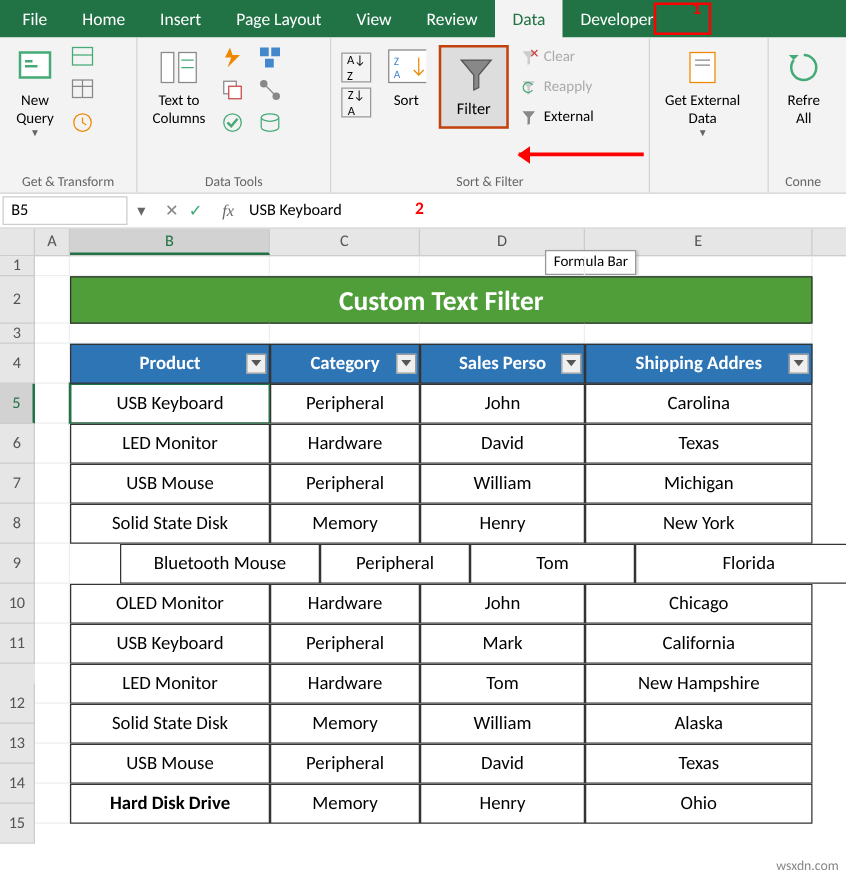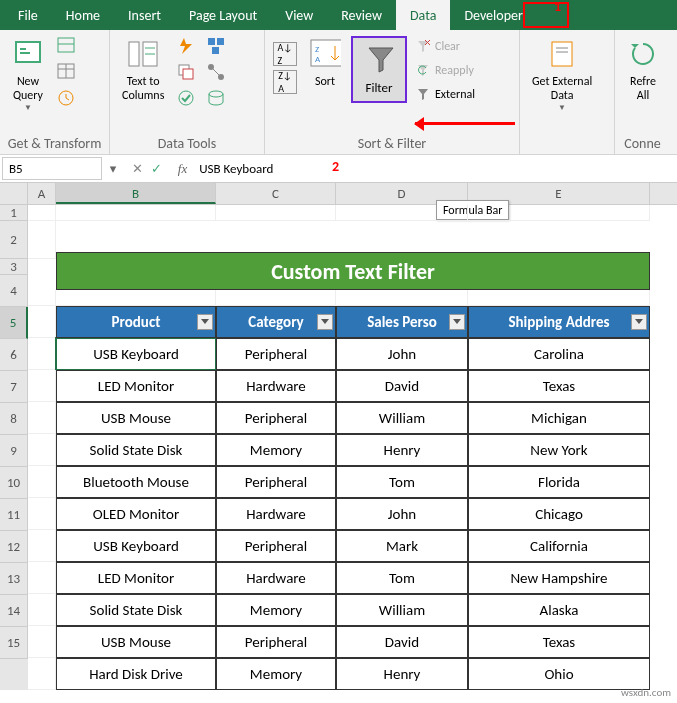--- a/index.html
+++ b/index.html
@@ -9,28 +9,28 @@
     .ribbon-tabs { background: #217346; display: flex; align-items: center; height: 30px; padding: 0 4px; }
     .tab { color: #fff; padding: 16px 14px; height: 100%; display: flex; align-items: center; cursor: pointer; font-size: 14px; }
     .tab.active { background: #f3f3f3; color: #217346; }
     .callout1 { position: absolute; top: 2px; right: 108px; border: 2px solid red; width: 46px; height: 26px; pointer-events: none; }
     .num1 { position: absolute; top: -2px; right: 116px; color: red; font-weight: bold; font-size: 14px; }
     
     
     .ribbon-body { background: #f3f3f3; border-bottom: 1px solid #d4d4d4; display: flex; height: 125px; }
     .ribbon-group { border-right: 1px solid #d4d4d4; display: flex; flex-direction: column; padding: 4px 6px 0; }
     .group-content { flex: 1; display: flex; align-items: flex-start; gap: 4px; }
-    .group-label { text-align: center; font-size: 14px; color: #666; padding: 2px 0; }
+    .group-label { text-align: center; font-size: 11px; color: #666; padding: 2px 0; }
     .btn-large { display: flex; flex-direction: column; align-items: center; justify-content: flex-start; padding: 4px 6px; cursor: pointer; text-align: center; font-size: 12px; line-height: 1.2; }
     .icon-lg { width: 32px; height: 32px; margin-bottom: 4px; display: flex; align-items: center; justify-content: center; }
     .btn-small { display: block; width: 22px; height: 22px; margin: 2px; cursor: pointer; }
     .stack { display: flex; flex-direction: column; }
     
     .sort-asc, .sort-desc { width: 24px; height: 24px; border: 1px solid #999; margin: 2px; display: flex; align-items: center; justify-content: center; font-size: 10px; cursor: pointer; }
-    .filter-btn { display: flex; flex-direction: column; align-items: center; padding: 6px 10px; background: #ddd; cursor: pointer; border: 2px solid #6d28d9; }
+    .filter-btn { display: flex; flex-direction: column; align-items: center; padding: 6px 10px; background: #ddd; cursor: pointer; border: 2px solid #c2410c; }
     .clear-reapply { display: flex; flex-direction: column; padding: 4px 0 0 4px; font-size: 12px; gap: 8px; }
     .clear-reapply div { display: flex; align-items: center; gap: 4px; cursor: pointer; }
     .disabled { color: #aaa; }
     .arrow-red { position: absolute; left: 415px; top: 92px; width: 100px; height: 0; border-top: 3px solid red; pointer-events:none;}
     .arrow-red:before { content: ''; position: absolute; left: -8px; top: -8px; border: 7px solid transparent; border-right: 10px solid red; }
     .num2 { position: absolute; left: 332px; top: 128px; color: red; font-weight: bold; font-size: 14px; }
     
     
     .formula-row { display: flex; align-items: center; height: 28px; border-bottom: 1px solid #ccc; background: #fff; }
     .name-box { width: 100px; border: 1px solid #ccc; padding: 3px 6px; margin: 2px; font-size: 13px; }
@@ -303,36 +303,36 @@
       <div class="row-h" style="height: 38px;">2</div>
       <div class="row-h" style="height: 16px;">3</div>
       <div class="row-h" style="height: 32px;">4</div>
       <div class="row-h selected" style="height: 32px;">5</div>
       <div class="row-h" style="height: 32px;">6</div>
       <div class="row-h" style="height: 32px;">7</div>
       <div class="row-h" style="height: 32px;">8</div>
       <div class="row-h" style="height: 32px;">9</div>
       <div class="row-h" style="height: 32px;">10</div>
       <div class="row-h" style="height: 32px;">11</div>
-      <div class="row-h" style="height: 32px;">12</div>
+      <div class="row-h" style="height: 32px; margin-top: 16px;">12</div>
       <div class="row-h" style="height: 32px;">13</div>
       <div class="row-h" style="height: 32px;">14</div>
       <div class="row-h" style="height: 32px;">15</div>
     </div>
   <div class="cells" id="cells">
       <div class="cell-row">
         <div class="cell" style="width: 28px; height: 16px;"></div>
         <div class="cell" style="width: 160px; height: 16px;"></div>
         <div class="cell" style="width: 120px; height: 16px;"></div>
         <div class="cell" style="width: 132px; height: 16px;"></div>
         <div class="cell" style="width: 182px; height: 16px;"></div>
       </div>
       <div class="cell-row">
         <div class="cell" style="width: 28px; height: 38px;"></div>
-        <div class="title-cell" style="width: 594px; height: 38px; margin-top: 31px;">Custom Text Filter</div>
+        <div class="title-cell" style="width: 594px; height: 38px;">Custom Text Filter</div>
       </div>
       <div class="cell-row">
         <div class="cell" style="width: 28px; height: 16px;"></div>
         <div class="cell" style="width: 160px; height: 16px;"></div>
         <div class="cell" style="width: 120px; height: 16px;"></div>
         <div class="cell" style="width: 132px; height: 16px;"></div>
         <div class="cell" style="width: 182px; height: 16px;"></div>
       </div>
       <div class="cell-row">
         <div class="cell" style="width: 28px; height: 32px;"></div>
@@ -376,21 +376,21 @@
       </div>
       <div class="cell-row">
         <div class="cell" style="width: 28px; height: 32px;"></div>
         <div class="td-cell" style="width: 160px; height: 32px;">Solid State Disk</div>
         <div class="td-cell" style="width: 120px; height: 32px;">Memory</div>
         <div class="td-cell" style="width: 132px; height: 32px;">Henry</div>
         <div class="td-cell" style="width: 182px; height: 32px;">New York</div>
       </div>
       <div class="cell-row">
         <div class="cell" style="width: 28px; height: 32px;"></div>
-        <div class="td-cell" style="width: 160px; height: 32px;">Bluetooth Mouse</div>
+        <div class="td-cell" style="width: 160px; height: 32px; margin-left: 40px;">Bluetooth Mouse</div>
         <div class="td-cell" style="width: 120px; height: 32px;">Peripheral</div>
         <div class="td-cell" style="width: 132px; height: 32px;">Tom</div>
         <div class="td-cell" style="width: 182px; height: 32px;">Florida</div>
       </div>
       <div class="cell-row">
         <div class="cell" style="width: 28px; height: 32px;"></div>
         <div class="td-cell" style="width: 160px; height: 32px;">OLED Monitor</div>
         <div class="td-cell" style="width: 120px; height: 32px;">Hardware</div>
         <div class="td-cell" style="width: 132px; height: 32px;">John</div>
         <div class="td-cell" style="width: 182px; height: 32px;">Chicago</div>
@@ -418,21 +418,21 @@
       </div>
       <div class="cell-row">
         <div class="cell" style="width: 28px; height: 32px;"></div>
         <div class="td-cell" style="width: 160px; height: 32px;">USB Mouse</div>
         <div class="td-cell" style="width: 120px; height: 32px;">Peripheral</div>
         <div class="td-cell" style="width: 132px; height: 32px;">David</div>
         <div class="td-cell" style="width: 182px; height: 32px;">Texas</div>
       </div>
       <div class="cell-row">
         <div class="cell" style="width: 28px; height: 32px;"></div>
-        <div class="td-cell" style="width: 160px; height: 32px;">Hard Disk Drive</div>
+        <div class="td-cell" style="width: 160px; height: 32px; font-weight: bold;">Hard Disk Drive</div>
         <div class="td-cell" style="width: 120px; height: 32px;">Memory</div>
         <div class="td-cell" style="width: 132px; height: 32px;">Henry</div>
         <div class="td-cell" style="width: 182px; height: 32px; text-align: right;">Ohio</div>
       </div>
     </div>
 </div>
 
 <div class="watermark">wsxdn.com</div>
 
 </body></html>

